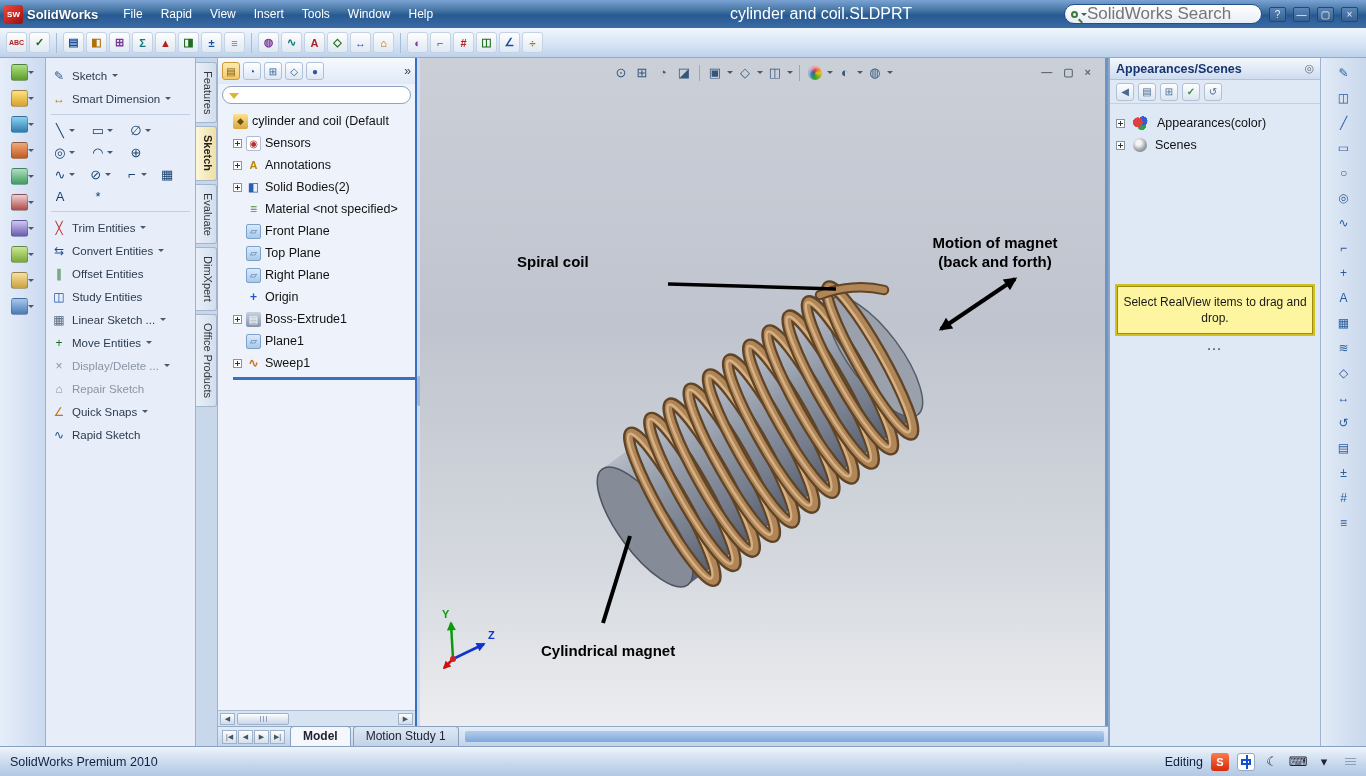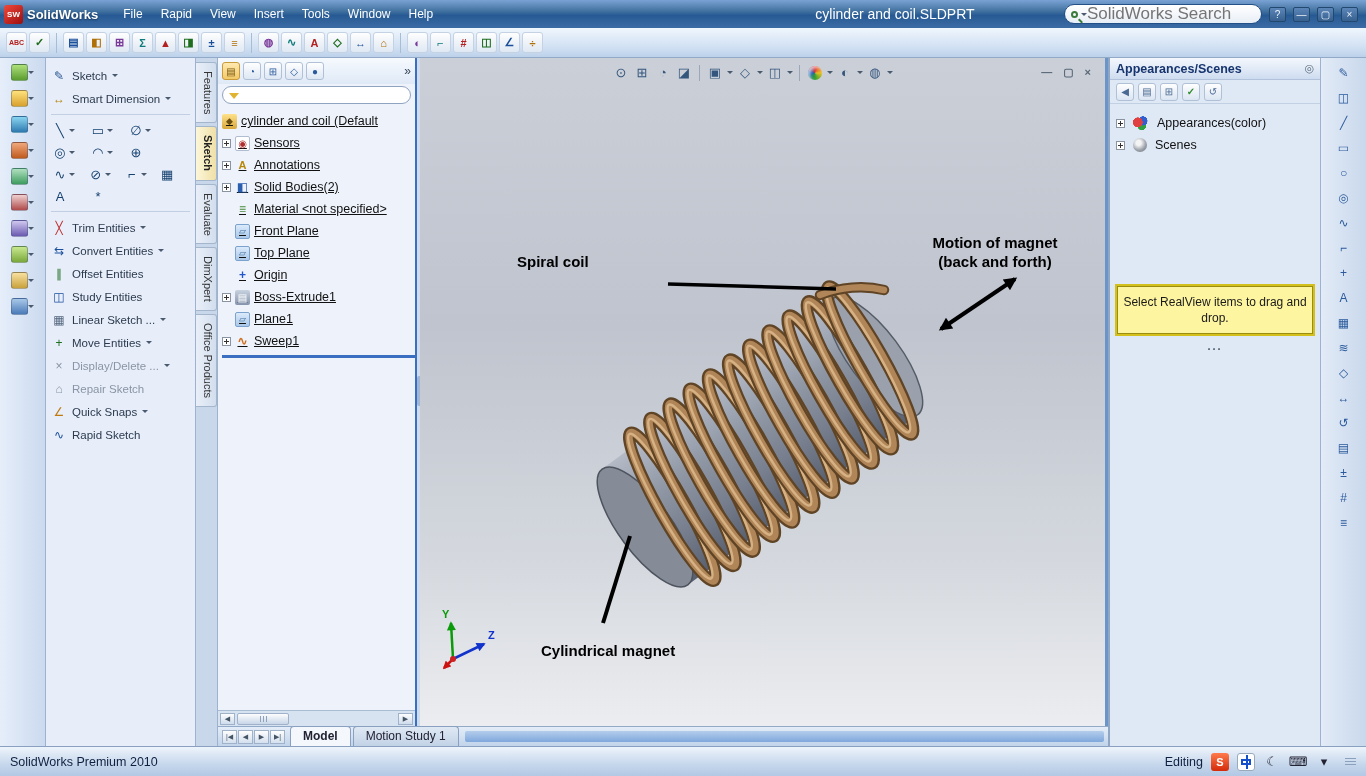--- a/index.html
+++ b/index.html
@@ -8,21 +8,21 @@
   .root{position:relative;width:1366px;height:776px;overflow:hidden;background:#dce6f4;}
   [data-glyph]::before{content:attr(data-glyph);}
   .caret{width:0;height:0;border:3px solid transparent;border-top-color:#4a5a6e;margin-top:3px;flex:none;display:inline-block;}
 
   
   .titlebar{height:28px;display:flex;align-items:center;background:linear-gradient(180deg,#7aa3d4 0%,#41719f 40%,#275a94 55%,#3c6ba5 100%);color:#fff;padding-left:4px;position:relative;}
   .logo{width:19px;height:19px;margin-right:4px;border-radius:3px;background:linear-gradient(140deg,#f0483c,#9c0d0d);display:flex;align-items:center;justify-content:center;font-size:8px;font-weight:bold;flex:none;}
   .appname{font-weight:bold;font-size:13px;margin-right:16px;text-shadow:0 1px 2px rgba(0,0,0,.45);}
   .menubar{display:flex;}
   .menubar span{padding:4px 9px;font-size:12px;}
-  .doc-title{position:absolute;left:730px;width:330px;text-align:center;font-size:14px;white-space:nowrap;}
+  .doc-title{position:absolute;left:730px;width:330px;text-align:left;font-size:16px;white-space:nowrap;}
   .tb-right{margin-left:auto;display:flex;align-items:center;gap:7px;padding-right:8px;}
   .search{display:flex;align-items:center;background:linear-gradient(#fff,#e8eef6);border:1px solid #24508a;border-radius:10px;height:20px;width:198px;padding:0 6px;color:#444;}
   .lens{width:7px;height:7px;border:2px solid #3a7a3a;border-radius:50%;position:relative;margin-right:3px;flex:none;}
   .lens::after{content:"";position:absolute;width:5px;height:2px;background:#3a7a3a;transform:rotate(45deg);left:5px;top:7px;}
   .search input{border:none;outline:none;background:transparent;font-size:17px;flex:1;min-width:0;color:#555;font-family:"Liberation Sans",sans-serif;}
   .winbtn{width:17px;height:15px;display:flex;align-items:center;justify-content:center;font-size:10px;color:#eaf0f8;background:linear-gradient(#5c86b8,#35608f);border:1px solid #23486f;border-radius:2px;}
 
   
   .toolbar2{height:30px;background:linear-gradient(#f0f6fd,#cfdff2 70%,#bcd2ea);border-bottom:1px solid #92aac8;display:flex;align-items:center;padding:0 6px;gap:2px;}
   .t2i{width:21px;height:21px;border-radius:3px;display:flex;align-items:center;justify-content:center;font-size:11px;font-weight:bold;background:linear-gradient(#fefefe,#dfe8f3);border:1px solid #c4d2e4;}
@@ -78,21 +78,21 @@
   .centercol{flex:1;display:flex;flex-direction:column;min-width:0;}
   .centerrow{flex:1;display:flex;min-height:0;}
 
   .treepanel{width:197px;background:#eef3fb;display:flex;flex-direction:column;font-size:12.5px;flex:none;}
   .tp-icons{height:26px;display:flex;align-items:center;gap:3px;padding:3px 4px;background:linear-gradient(#f6fafe,#dfe9f6);}
   .tpi{width:18px;height:18px;border:1px solid #b0c0d6;border-radius:3px;background:linear-gradient(#fff,#dde7f3);display:flex;align-items:center;justify-content:center;font-size:10px;color:#2a5a9c;}
   .tpi.on{background:linear-gradient(#ffe9b0,#f2c968);border-color:#c89a3a;color:#7a5a10;}
   .tp-more{margin-left:auto;color:#345;font-size:12px;}
   .filter{margin:2px 4px 4px;height:18px;border:1px solid #8fa4c0;border-radius:9px;background:#fff;display:flex;align-items:center;padding:0 6px;gap:4px;}
   .funnel{width:0;height:0;border:5px solid transparent;border-top:6px solid #e0b430;margin-top:6px;}
-  .tree{padding:2px 0 0 4px;text-decoration:underline;}
+  .tree{padding:2px 0 0 15px;}
   .trow{display:flex;align-items:center;height:22px;gap:4px;white-space:nowrap;overflow:hidden;}
   .plus{width:9px;height:9px;flex:none;border:1px solid #8a93a0;background:#fff;position:relative;}
   .plus::before{content:"";position:absolute;left:1px;right:1px;top:3px;height:1px;background:#333;}
   .plus::after{content:"";position:absolute;top:1px;bottom:1px;left:3px;width:1px;background:#333;}
   .plus.none{visibility:hidden;}
   .ti{width:15px;height:15px;flex:none;display:flex;align-items:center;justify-content:center;font-size:10px;border-radius:2px;}
   .ti-part{background:linear-gradient(#ffe28a,#d8a73c);color:#6b4e12;font-size:9px;}
   .ti-sensors{color:#b03030;border:1px solid #b0bcd0;background:#fff;}
   .ti-anno{color:#b8860b;font-weight:bold;font-size:11px;}
   .ti-bodies{color:#2a5fb0;font-size:12px;}
@@ -429,20 +429,25 @@
               <span class="ti ti-plane" data-glyph="▱"></span>
               <span class="tlabel">Front Plane</span>
             </div>
             <div class="trow">
               <span class="plus none"></span>
               <span class="ti ti-plane" data-glyph="▱"></span>
               <span class="tlabel">Top Plane</span>
             </div>
             <div class="trow">
               <span class="plus none"></span>
+              <span class="ti ti-plane" data-glyph="▱"></span>
+              <span class="tlabel">Right Plane</span>
+            </div>
+            <div class="trow">
+              <span class="plus none"></span>
               <span class="ti ti-origin" data-glyph="+"></span>
               <span class="tlabel">Origin</span>
             </div>
             <div class="trow">
               <span class="plus"></span>
               <span class="ti ti-extrude" data-glyph="▤"></span>
               <span class="tlabel">Boss-Extrude1</span>
             </div>
             <div class="trow">
               <span class="plus none"></span>

